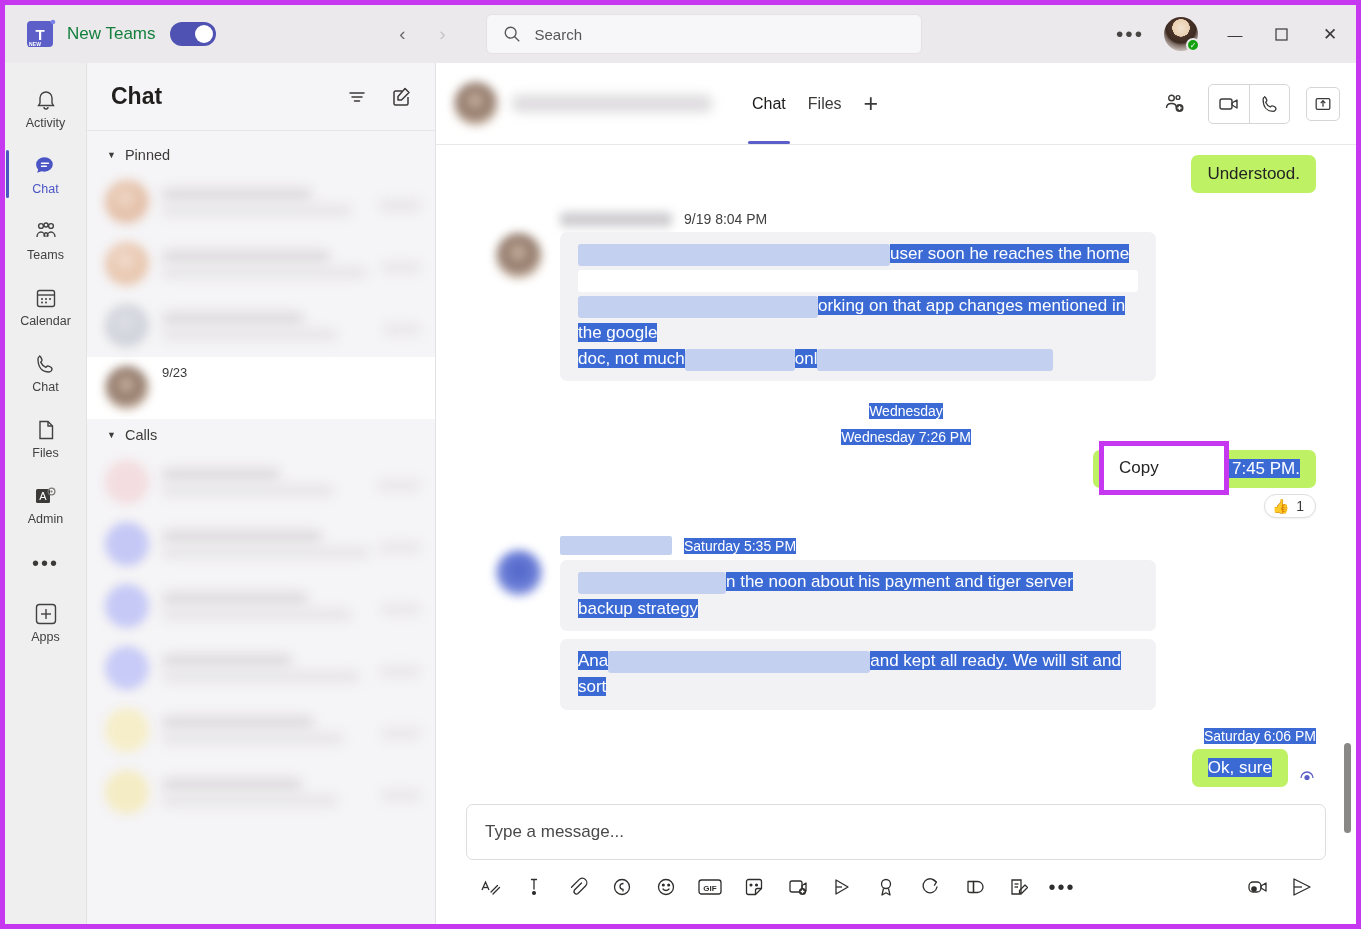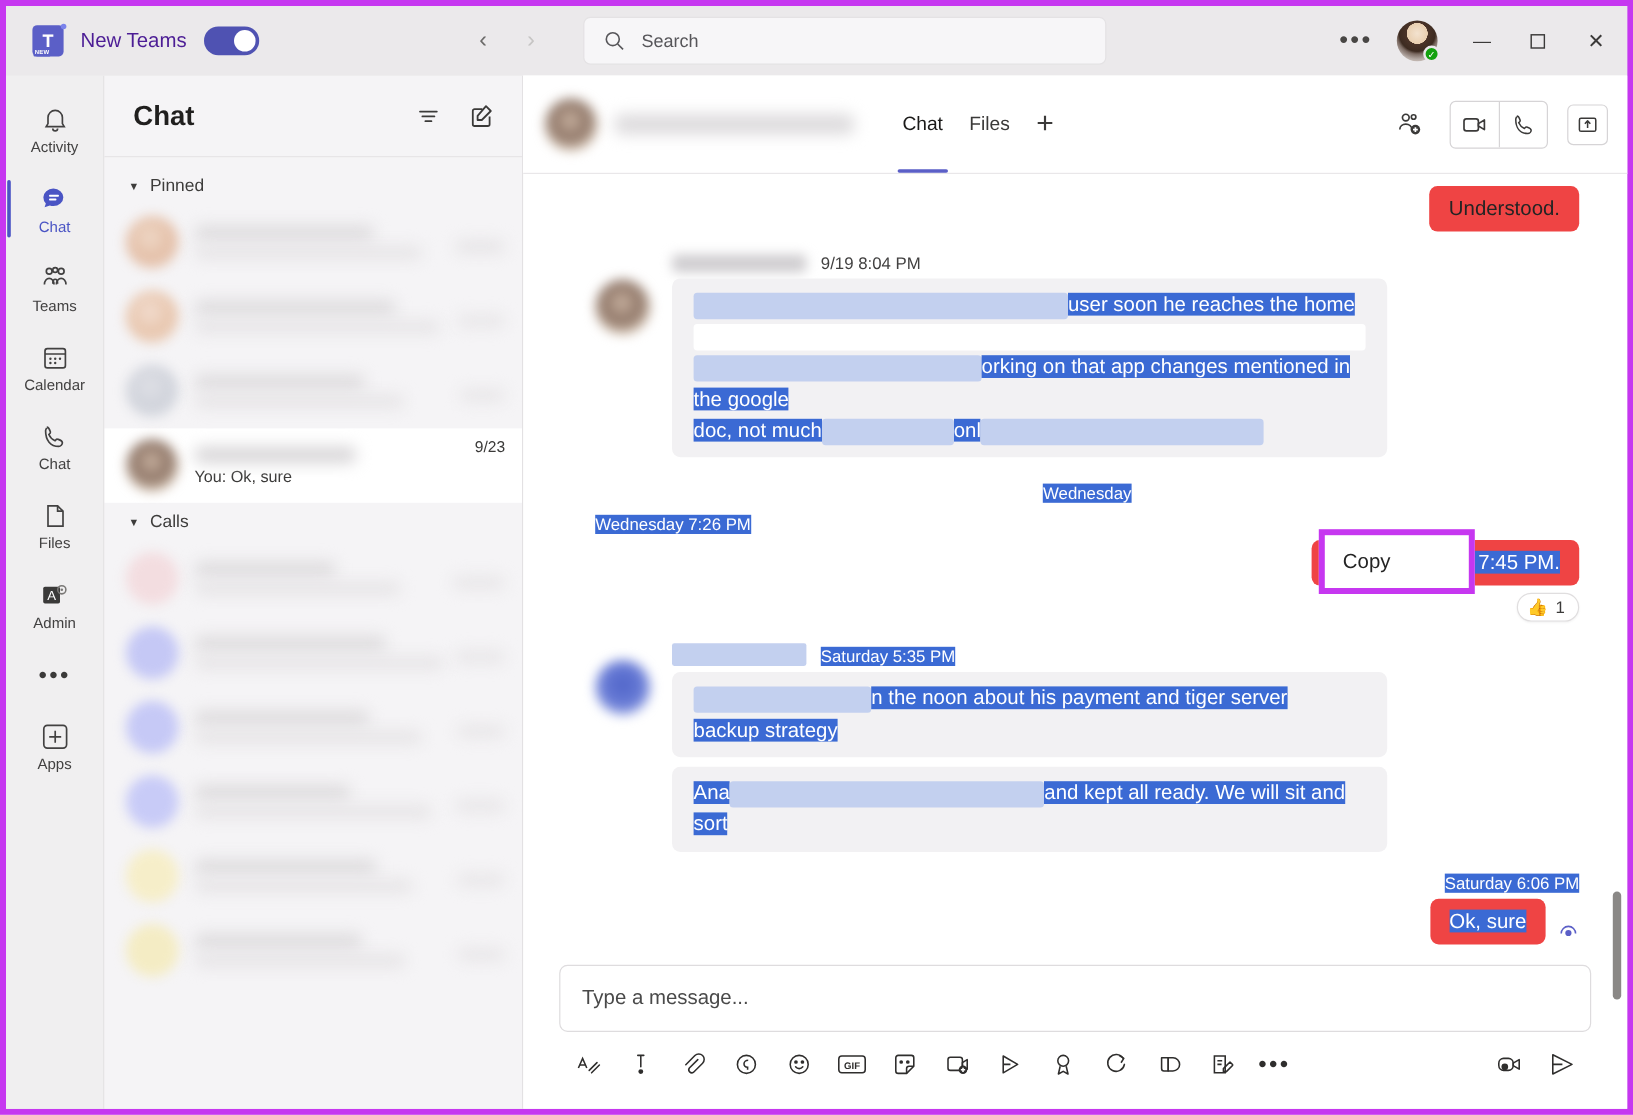--- a/index.html
+++ b/index.html
@@ -32,21 +32,21 @@
   }
   .teams-logo .new-badge {
     position: absolute; bottom: 0px; left: 1px;
     font-size: 5px; background: #5b5fc7; color: #fff;
     padding: 0 1px; border-radius: 1px; letter-spacing: .2px;
   }
   .teams-logo .dots {
     position: absolute; top: -2px; right: -4px;
     width: 12px; height: 12px;
   }
-  .tb-title { font-size: 17px; color: #4c1d95; }
+  .tb-title { font-size: 17px; color: #15803d; }
   .toggle {
     width: 46px; height: 24px; border-radius: 12px;
     background: #4f52b2; position: relative; cursor: pointer;
   }
   .toggle::after {
     content: ""; position: absolute; right: 3px; top: 3px;
     width: 18px; height: 18px; border-radius: 50%; background: #fff;
   }
   .navbtns { display: flex; gap: 10px; margin-left: 172px; }
   .navbtn {
@@ -168,28 +168,28 @@
   }
   .call-group .ca-btn { width: 40px; height: 38px; border-radius: 0; }
   .call-group .ca-btn + .ca-btn { border-left: 1px solid #d6d4d6; }
   .share-btn { border: 1px solid #d6d4d6; border-radius: 5px; width: 34px; height: 34px;
     display: flex; align-items: center; justify-content: center; cursor: pointer; }
   
   .msgs { flex: 1; overflow: hidden; position: relative; padding: 10px 40px 0 60px; }
   .msg-block { margin-bottom: 2px; }
   .row-right { display: flex; justify-content: flex-end; }
   .bubble-out {
-    background: #ef4444; border-radius: 7px; padding: 9px 16px;
+    background: #bef264; border-radius: 7px; padding: 9px 16px;
     font-size: 17px; color: #242424; max-width: 520px;
   }
   .bubble-in {
     background: #f2f1f3; border-radius: 7px; padding: 9px 18px;
     font-size: 17px; color: #242424; line-height: 1.55; max-width: 600px;
   }
-  .meta-line { display: flex; align-items: flex-end; gap: 12px; margin: 12px 0 5px 0; }
+  .meta-line { display: flex; align-items: center; gap: 12px; margin: 12px 0 5px 0; }
   .meta-name-blur { width: 112px; height: 15px; background: #cfcdd0; border-radius: 4px; filter: blur(5px); }
   .meta-name-blue { width: 112px; height: 19px; background: #c3d0ef; border-radius: 2px; }
   .meta-time { font-size: 14px; color: #424141; }
   .sel { background: #3b6ad4; color: #fff; }
   .in-group { display: flex; gap: 18px; }
   .in-avatar { width: 46px; height: 46px; border-radius: 50%; margin-top: 26px; flex-shrink: 0; }
   .divider-day { display: flex; justify-content: center; margin: 16px 0 10px 0; }
   .day-label { font-size: 14px; }
   .react-pill {
     display: inline-flex; align-items: center; gap: 6px;
@@ -416,24 +416,20 @@
           <div class="row-avatar blur-av" style="background:radial-gradient(circle at 45% 40%,#dfe0e6,#cfd2da 55%,#eceef2)"></div>
           <div class="row-main">
             <div class="bar blur-text" style="width:142px"></div>
             <div class="bar blur-text" style="width:175px;height:11px;background:#e6e4e6"></div>
           </div>
           <div class="bar blur-text" style="width:38px;height:11px;background:#e8e6e8;margin-top:6px"></div>
         </div>
 
         <div class="chat-row selected">
           <div class="row-avatar blur-av" style="background:radial-gradient(circle at 48% 42%,#cdb7a5,#8c7365 45%,#e9d9c6 78%,#f5ead9)"></div>
-          <div class="row-main">
-            <div class="bar blur-text" style="width:135px;height:14px;background:#d8d6d8"></div>
-            <div class="row-prev">You: Ok, sure</div>
-          </div>
           <div class="row-time">9/23</div>
         </div>
 
         <div class="group-head">
           <span class="caret">▼</span>
           <span>Calls</span>
         </div>
         <div class="chat-row">
           <div class="row-avatar blur-av" style="background:#f3dde0"></div>
           <div class="row-main">
@@ -557,21 +553,21 @@
               </div>
             </div>
           </div>
         </div>
 
         <div class="divider-day" style="margin-top:22px">
           <span class="day-label sel">Wednesday</span>
         </div>
 
         <div class="msg-block">
-          <div style="display:flex;justify-content:flex-start">
+          <div style="display:flex;justify-content:center">
             <span class="meta-time sel" style="margin-bottom:5px">Wednesday 7:26 PM</span>
           </div>
           <div class="row-right">
             <div class="bubble-out">
               <span class="sel">Let's connect at 7:45 PM.</span>
             </div>
           </div>
           <div class="row-right">
             <span class="react-pill">
               <span>👍</span>

